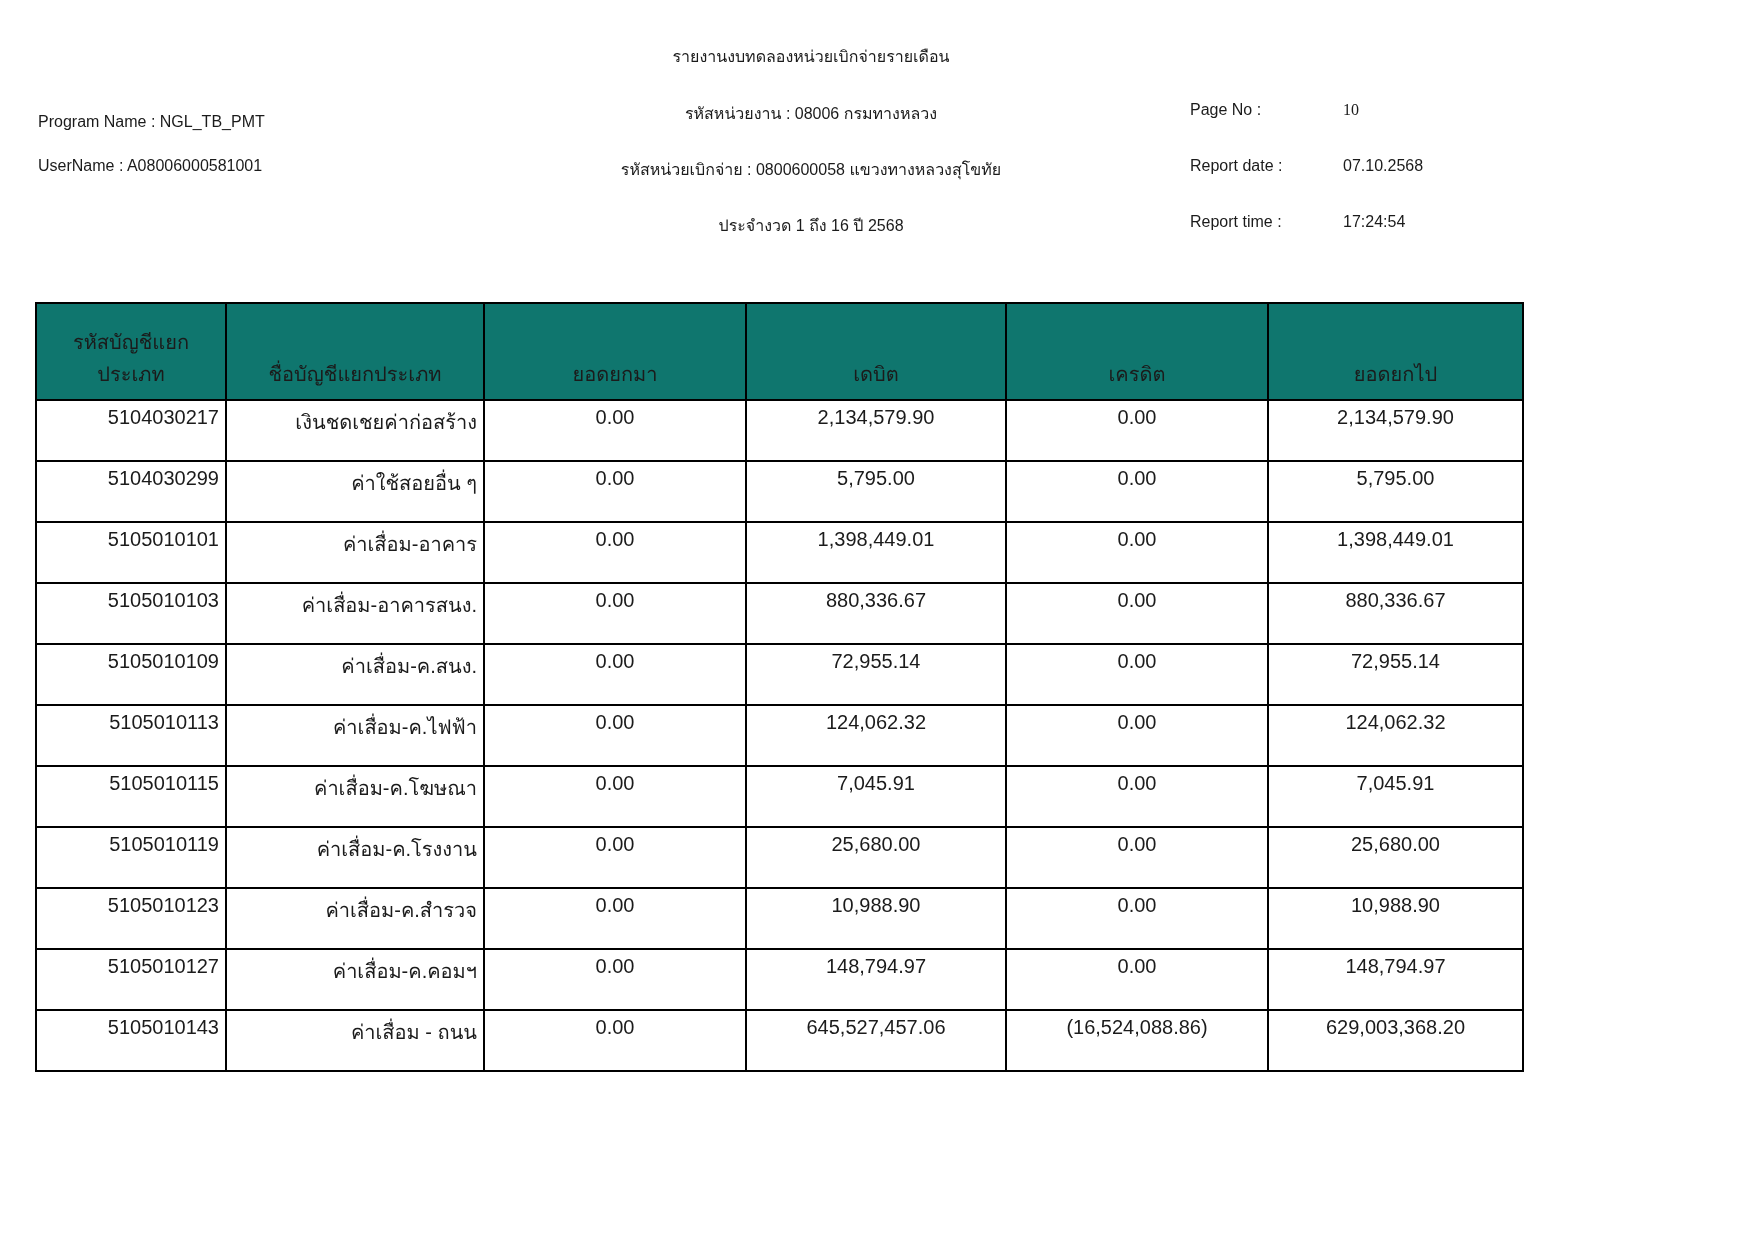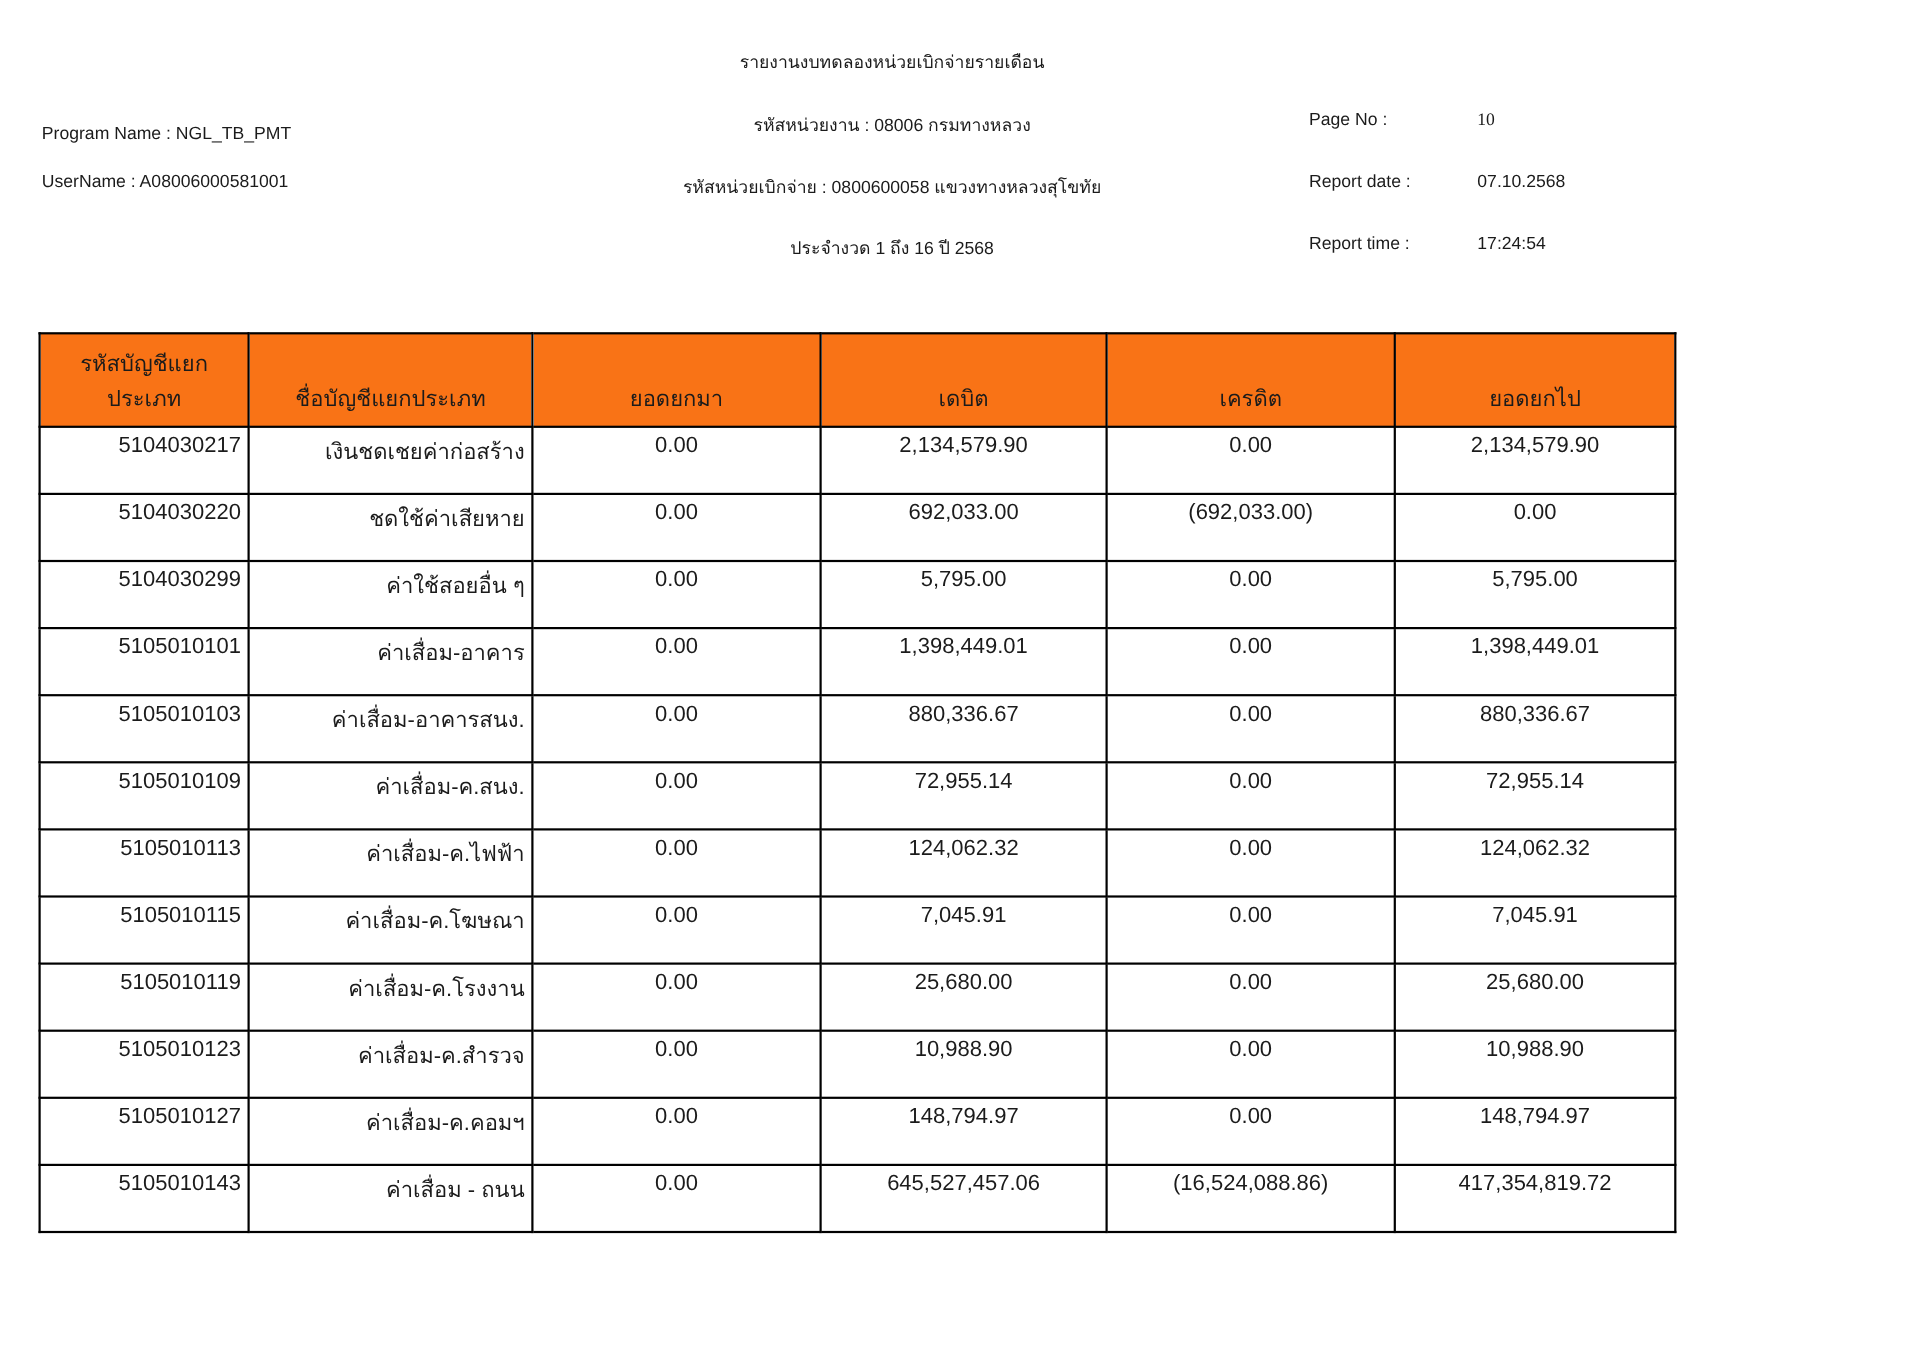--- a/index.html
+++ b/index.html
@@ -11,22 +11,22 @@
   .abs { position:absolute; white-space:nowrap; font-size:16px; }
   .centerband { left:0; width:1622px; text-align:center; }
   .report-table {
     position:absolute; left:35px; top:302px; width:1487px;
     border-collapse:collapse; table-layout:fixed;
   }
   .report-table th, .report-table td {
     border:2px solid #000; font-size:20px; overflow:hidden;
   }
   .report-table th {
-    background:#f97316; height:74px; vertical-align:bottom;
-    text-align:center; font-weight:normal; padding:0 4px 9px 4px;
+    background:#0f766e; height:74px; vertical-align:bottom;
+    text-align:center; font-weight:normal; padding:12px 4px 9px 4px;
   }
   .report-table td {
     height:54px; vertical-align:top; padding:5px 6px 0 6px; background:#ffffff;
   }
   .report-table td.left { text-align:right; }
   .report-table td.num  { text-align:center; }
 </style>
 </head>
 <body>
 
@@ -71,28 +71,20 @@
     </tr>
   </thead>
   <tbody>
       <tr>
         <td class="left">5104030217</td>
         <td class="left">เงินชดเชยค่าก่อสร้าง</td>
         <td class="num">0.00</td>
         <td class="num">2,134,579.90</td>
         <td class="num">0.00</td>
         <td class="num">2,134,579.90</td>
-      </tr>
-      <tr>
-        <td class="left">5104030220</td>
-        <td class="left">ชดใช้ค่าเสียหาย</td>
-        <td class="num">0.00</td>
-        <td class="num">692,033.00</td>
-        <td class="num">(692,033.00)</td>
-        <td class="num">0.00</td>
       </tr>
       <tr>
         <td class="left">5104030299</td>
         <td class="left">ค่าใช้สอยอื่น ๆ</td>
         <td class="num">0.00</td>
         <td class="num">5,795.00</td>
         <td class="num">0.00</td>
         <td class="num">5,795.00</td>
       </tr>
       <tr>
@@ -158,16 +150,16 @@
         <td class="num">148,794.97</td>
         <td class="num">0.00</td>
         <td class="num">148,794.97</td>
       </tr>
       <tr>
         <td class="left">5105010143</td>
         <td class="left">ค่าเสื่อม - ถนน</td>
         <td class="num">0.00</td>
         <td class="num">645,527,457.06</td>
         <td class="num">(16,524,088.86)</td>
-        <td class="num">417,354,819.72</td>
+        <td class="num">629,003,368.20</td>
       </tr>
     </tbody>
 </table>
 
 </body></html>

